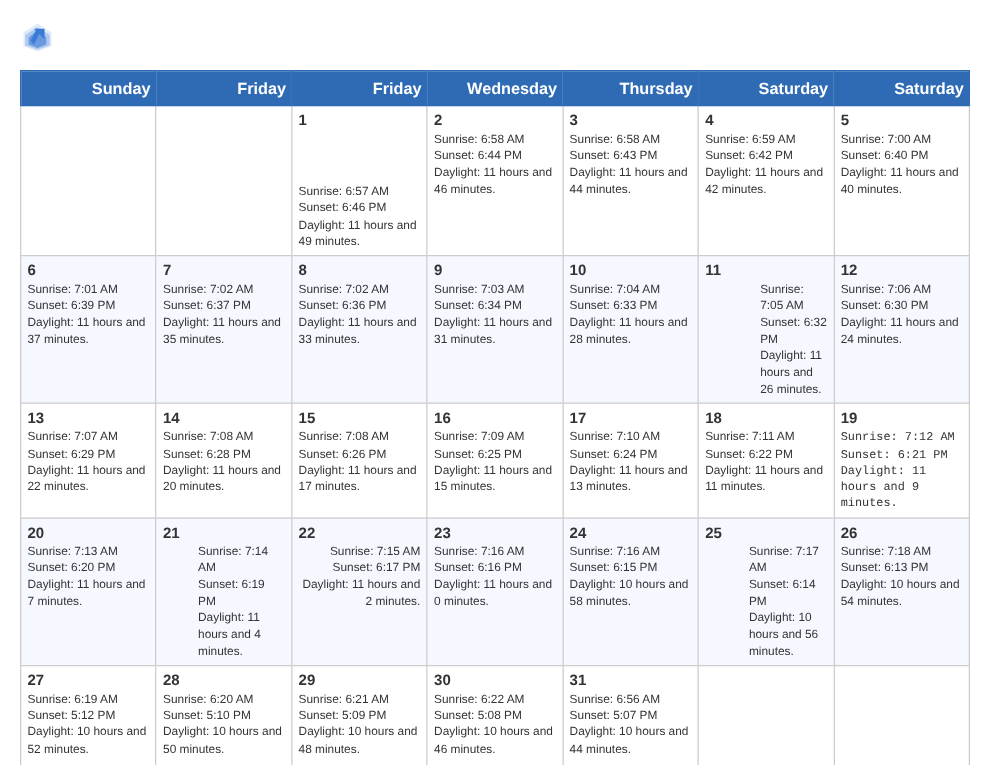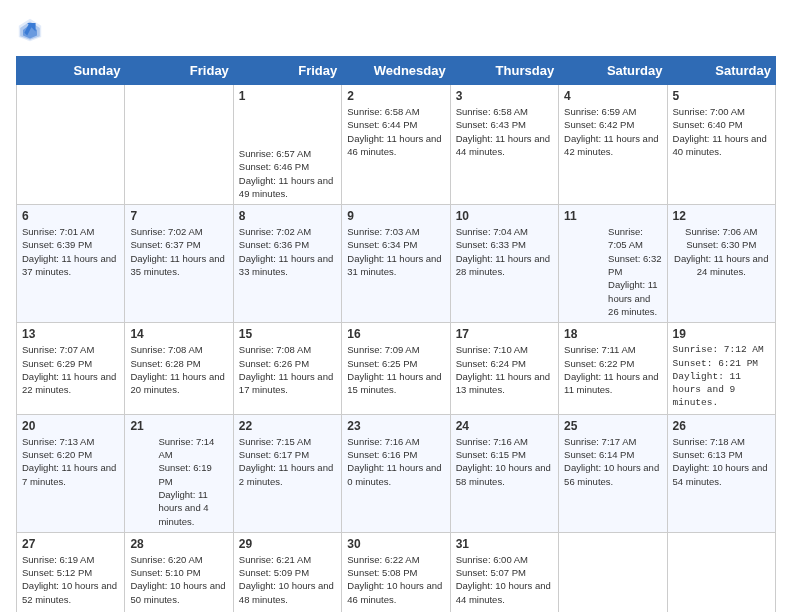--- a/index.html
+++ b/index.html
@@ -192,21 +192,21 @@
 Daylight: 11 hours and 28 minutes.</div>
         </td>
         <td>
           <span class="day-num">11</span>
           <div class="cell-info" style="white-space: pre-line; margin-left: 44px;">Sunrise: 7:05 AM
 Sunset: 6:32 PM
 Daylight: 11 hours and 26 minutes.</div>
         </td>
         <td>
           <span class="day-num">12</span>
-          <div class="cell-info" style="white-space: pre-line; text-align: center;">Sunrise: 7:06 AM
+          <div class="cell-info" style="white-space: pre-line;">Sunrise: 7:06 AM
 Sunset: 6:30 PM
 Daylight: 11 hours and 24 minutes.</div>
         </td>
       </tr>
       <tr>
         <td>
           <span class="day-num">13</span>
           <div class="cell-info" style="white-space: pre-line;">Sunrise: 7:07 AM
 Sunset: 6:29 PM
 Daylight: 11 hours and 22 minutes.</div>
@@ -256,39 +256,39 @@
 Daylight: 11 hours and 7 minutes.</div>
         </td>
         <td>
           <span class="day-num">21</span>
           <div class="cell-info" style="white-space: pre-line; margin-left: 28px;">Sunrise: 7:14 AM
 Sunset: 6:19 PM
 Daylight: 11 hours and 4 minutes.</div>
         </td>
         <td>
           <span class="day-num">22</span>
-          <div class="cell-info" style="white-space: pre-line;">Sunrise: 7:15 AM
+          <div class="cell-info" style="white-space: pre-line; text-align: right;">Sunrise: 7:15 AM
 Sunset: 6:17 PM
 Daylight: 11 hours and 2 minutes.</div>
         </td>
         <td>
           <span class="day-num">23</span>
           <div class="cell-info" style="white-space: pre-line;">Sunrise: 7:16 AM
 Sunset: 6:16 PM
 Daylight: 11 hours and 0 minutes.</div>
         </td>
         <td>
           <span class="day-num">24</span>
           <div class="cell-info" style="white-space: pre-line;">Sunrise: 7:16 AM
 Sunset: 6:15 PM
 Daylight: 10 hours and 58 minutes.</div>
         </td>
         <td>
           <span class="day-num">25</span>
-          <div class="cell-info" style="white-space: pre-line;">Sunrise: 7:17 AM
+          <div class="cell-info" style="white-space: pre-line; margin-left: 35px;">Sunrise: 7:17 AM
 Sunset: 6:14 PM
 Daylight: 10 hours and 56 minutes.</div>
         </td>
         <td>
           <span class="day-num">26</span>
           <div class="cell-info" style="white-space: pre-line;">Sunrise: 7:18 AM
 Sunset: 6:13 PM
 Daylight: 10 hours and 54 minutes.</div>
         </td>
       </tr>
@@ -312,21 +312,21 @@
 Daylight: 10 hours and 48 minutes.</div>
         </td>
         <td>
           <span class="day-num">30</span>
           <div class="cell-info" style="white-space: pre-line;">Sunrise: 6:22 AM
 Sunset: 5:08 PM
 Daylight: 10 hours and 46 minutes.</div>
         </td>
         <td>
           <span class="day-num">31</span>
-          <div class="cell-info" style="white-space: pre-line;">Sunrise: 6:00 AM
+          <div class="cell-info" style="white-space: pre-line;">Sunrise: 6:56 AM
 Sunset: 5:07 PM
 Daylight: 10 hours and 44 minutes.</div>
         </td>
         <td class="empty-cell"></td>
         <td class="empty-cell"></td>
       </tr>
     </tbody>
 </table>
 
 </body></html>

